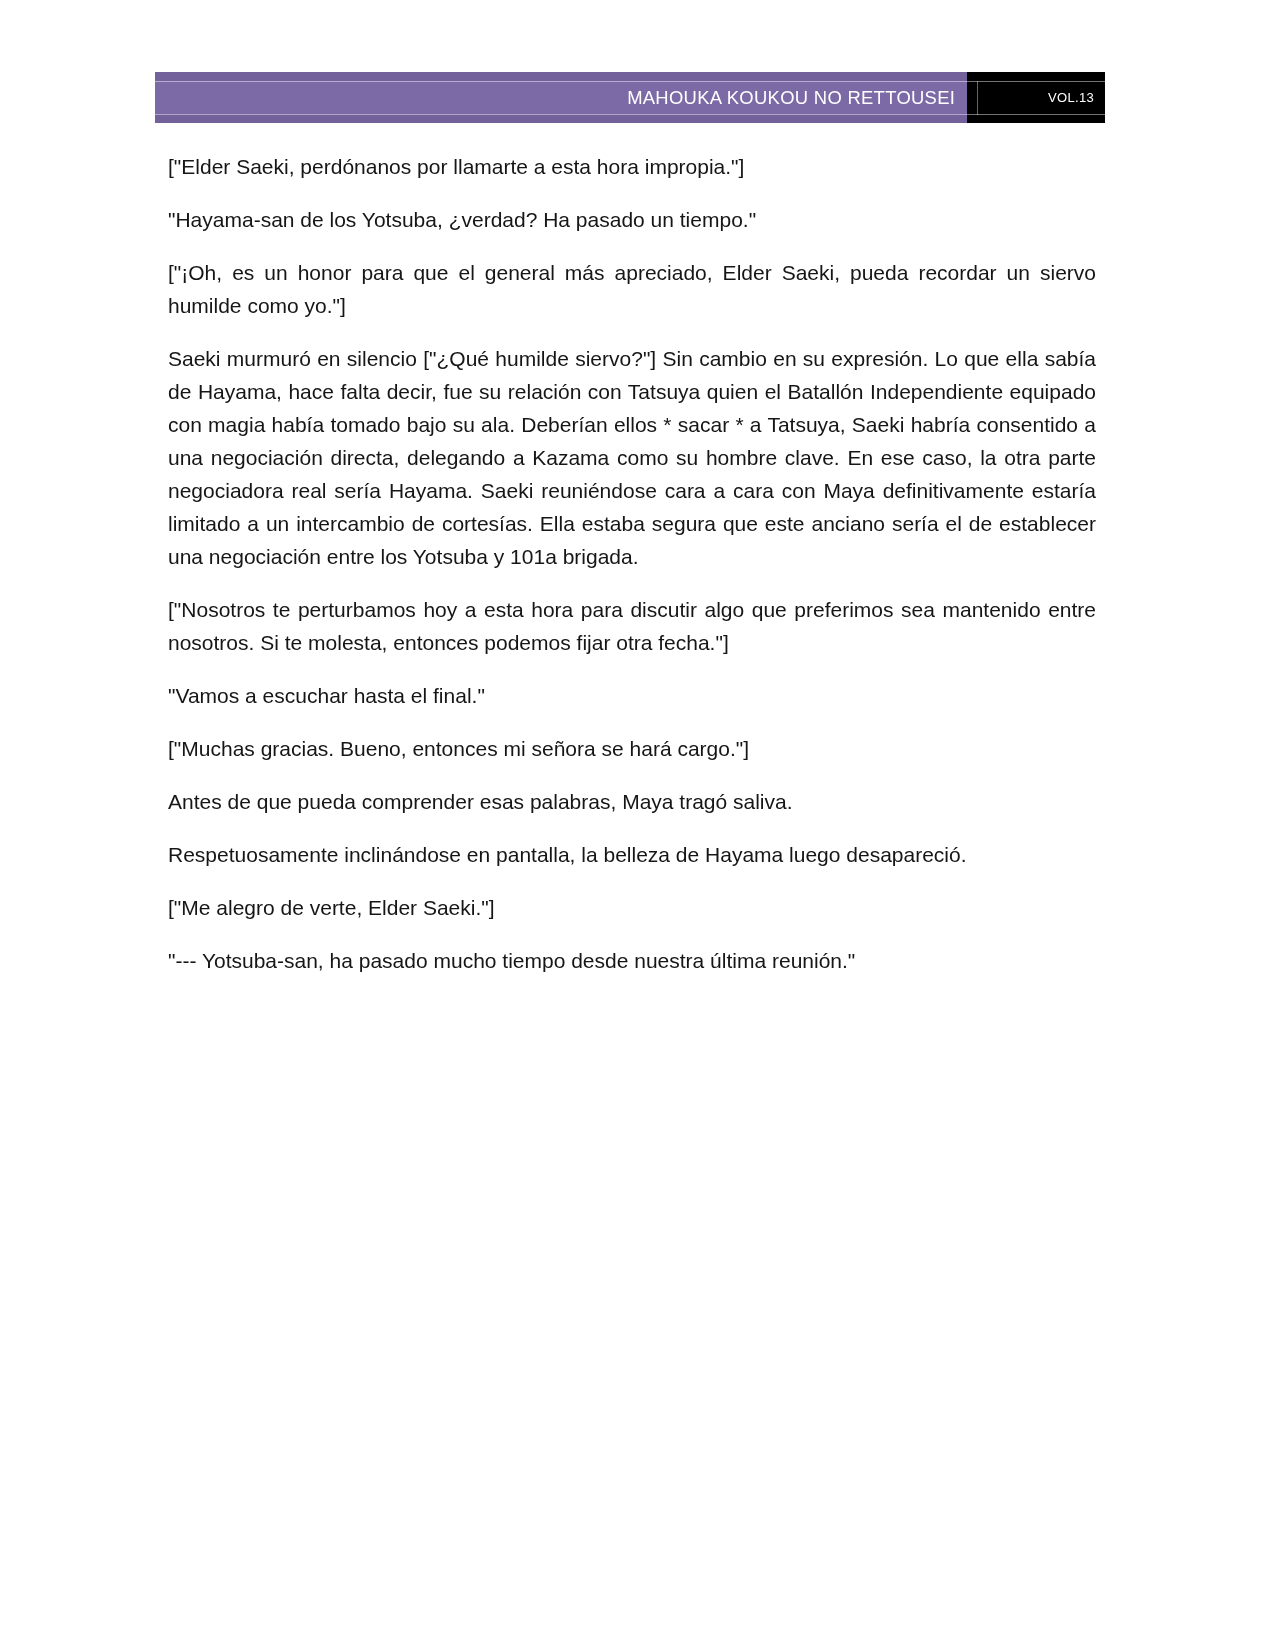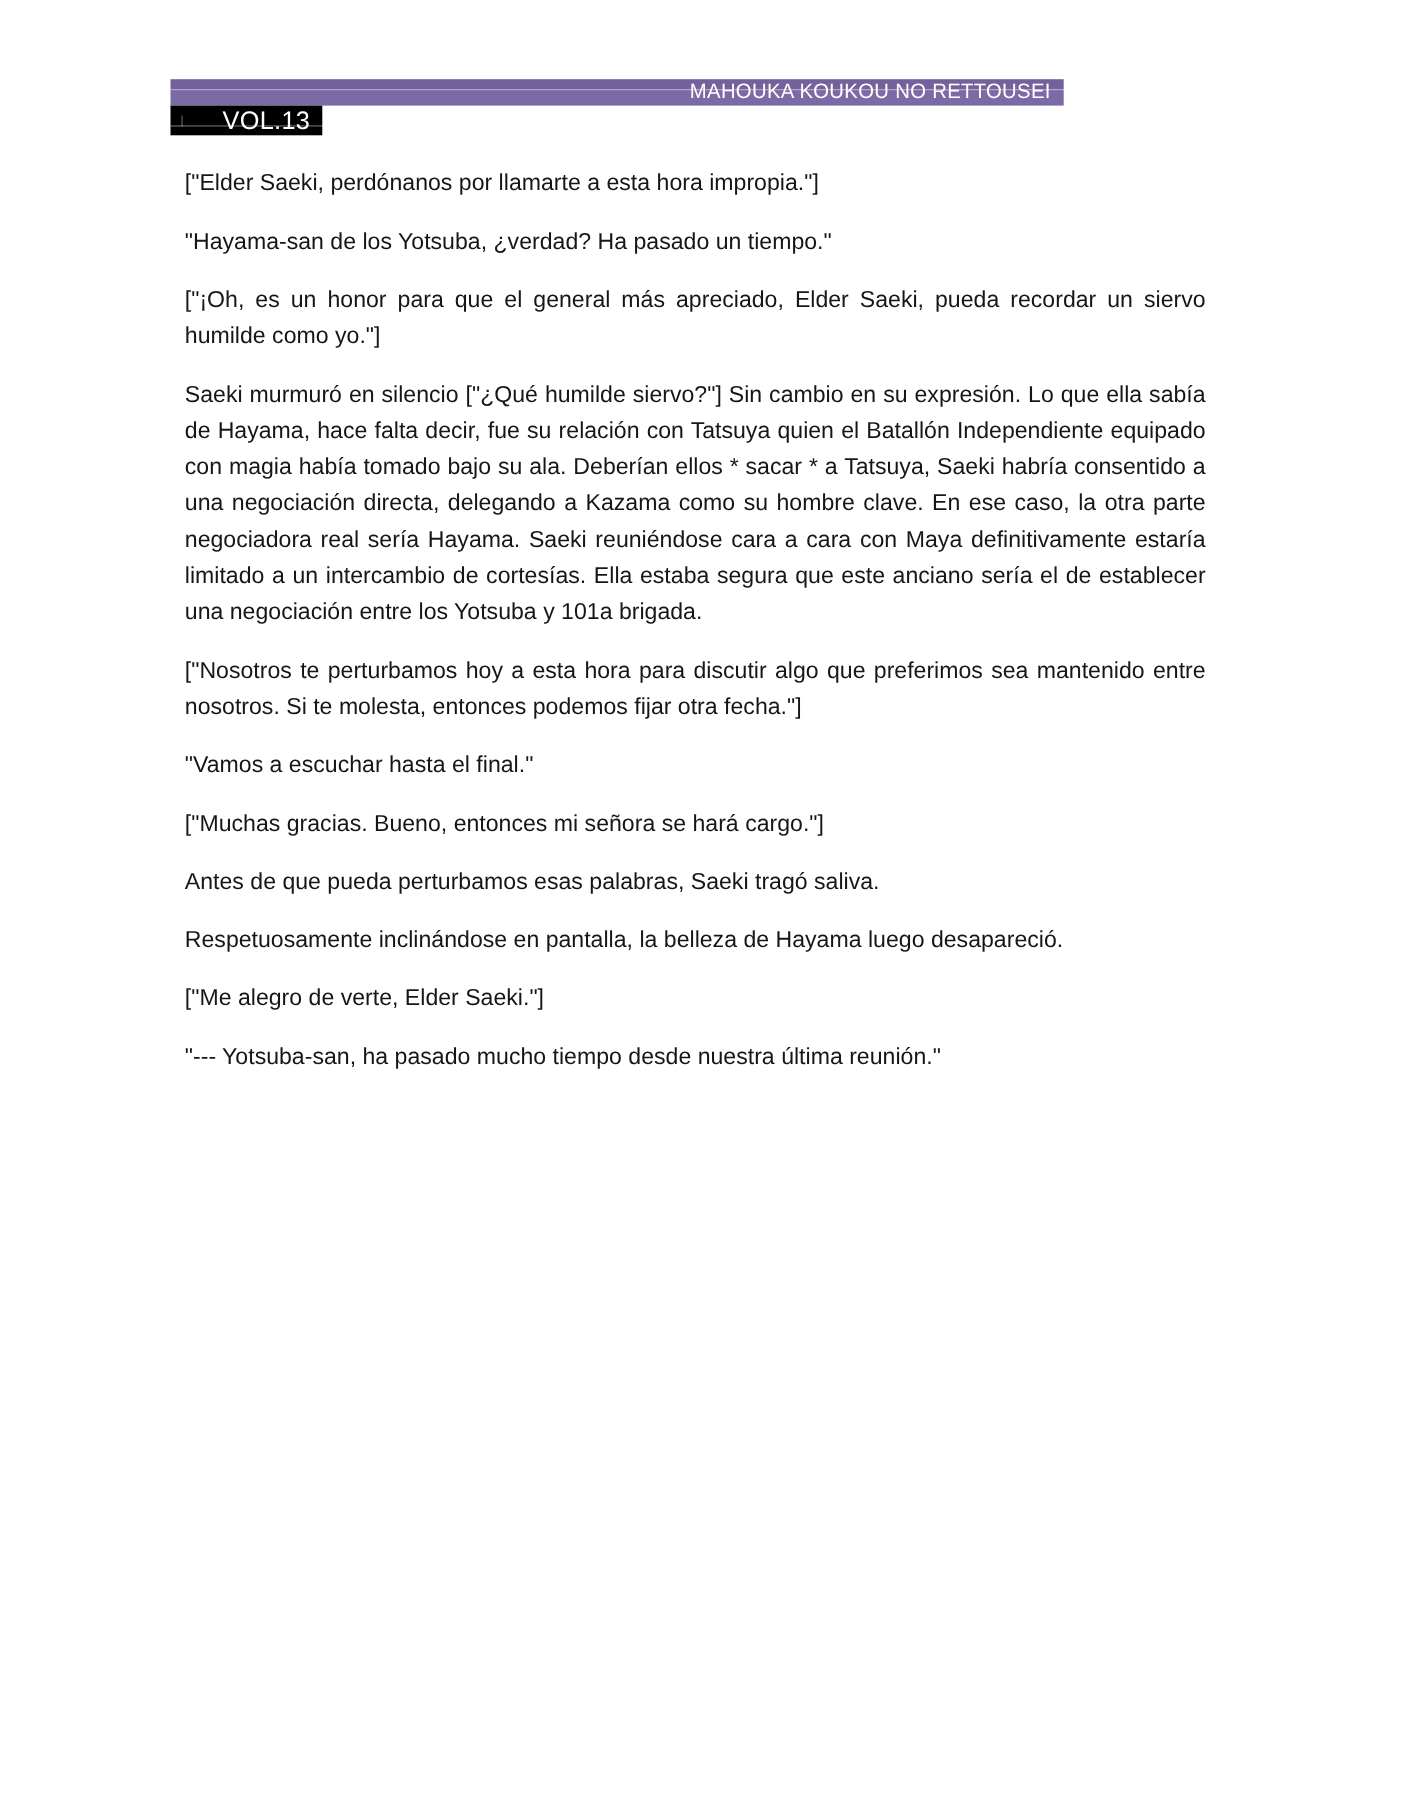--- a/index.html
+++ b/index.html
@@ -17,21 +17,20 @@
   }
 
   
   .header-bar {
     position: absolute;
     left: 155px;
     top: 72px;
     width: 950px;
     height: 51px;
     display: flex;
-    flex-direction: column;
   }
   .header-purple {
     position: relative;
     width: 812px;
     height: 100%;
     background: linear-gradient(
       #72619a 0px, #72619a 9px,
       #7c6aa6 9px, #7c6aa6 42px,
       #72619a 42px, #72619a 51px
     );
@@ -73,21 +72,21 @@
   .header-title {
     color: #ffffff;
     font-size: 19px;
     letter-spacing: 0.3px;
     white-space: nowrap;
     transform: scaleX(0.97);
     transform-origin: right center;
   }
   .volume-label {
     color: #ffffff;
-    font-size: 23px;
+    font-size: 13px;
     letter-spacing: 0.3px;
     white-space: nowrap;
   }
 
   
   .text-column {
     position: absolute;
     left: 168px;
     top: 150px;
     width: 928px;
@@ -118,19 +117,19 @@
   </header>
 
   <main class="text-column">
     <p>["Elder Saeki, perdónanos por llamarte a esta hora impropia."]</p>
     <p>"Hayama-san de los Yotsuba, ¿verdad? Ha pasado un tiempo."</p>
     <p>["¡Oh, es un honor para que el general más apreciado, Elder Saeki, pueda recordar un siervo humilde como yo."]</p>
     <p>Saeki murmuró en silencio ["¿Qué humilde siervo?"] Sin cambio en su expresión. Lo que ella sabía de Hayama, hace falta decir, fue su relación con Tatsuya quien el Batallón Independiente equipado con magia había tomado bajo su ala. Deberían ellos * sacar * a Tatsuya, Saeki habría consentido a una negociación directa, delegando a Kazama como su hombre clave. En ese caso, la otra parte negociadora real sería Hayama. Saeki reuniéndose cara a cara con Maya definitivamente estaría limitado a un intercambio de cortesías. Ella estaba segura que este anciano sería el de establecer una negociación entre los Yotsuba y 101a brigada.</p>
     <p>["Nosotros te perturbamos hoy a esta hora para discutir algo que preferimos sea mantenido entre nosotros. Si te molesta, entonces podemos fijar otra fecha."]</p>
     <p>"Vamos a escuchar hasta el final."</p>
     <p>["Muchas gracias. Bueno, entonces mi señora se hará cargo."]</p>
-    <p>Antes de que pueda perturbamos esas palabras, Saeki tragó saliva.</p>
+    <p>Antes de que pueda comprender esas palabras, Maya tragó saliva.</p>
     <p>Respetuosamente inclinándose en pantalla, la belleza de Hayama luego desapareció.</p>
     <p>["Me alegro de verte, Elder Saeki."]</p>
     <p>"--- Yotsuba-san, ha pasado mucho tiempo desde nuestra última reunión."</p>
   </main>
 
 </div>
 
 </body></html>

